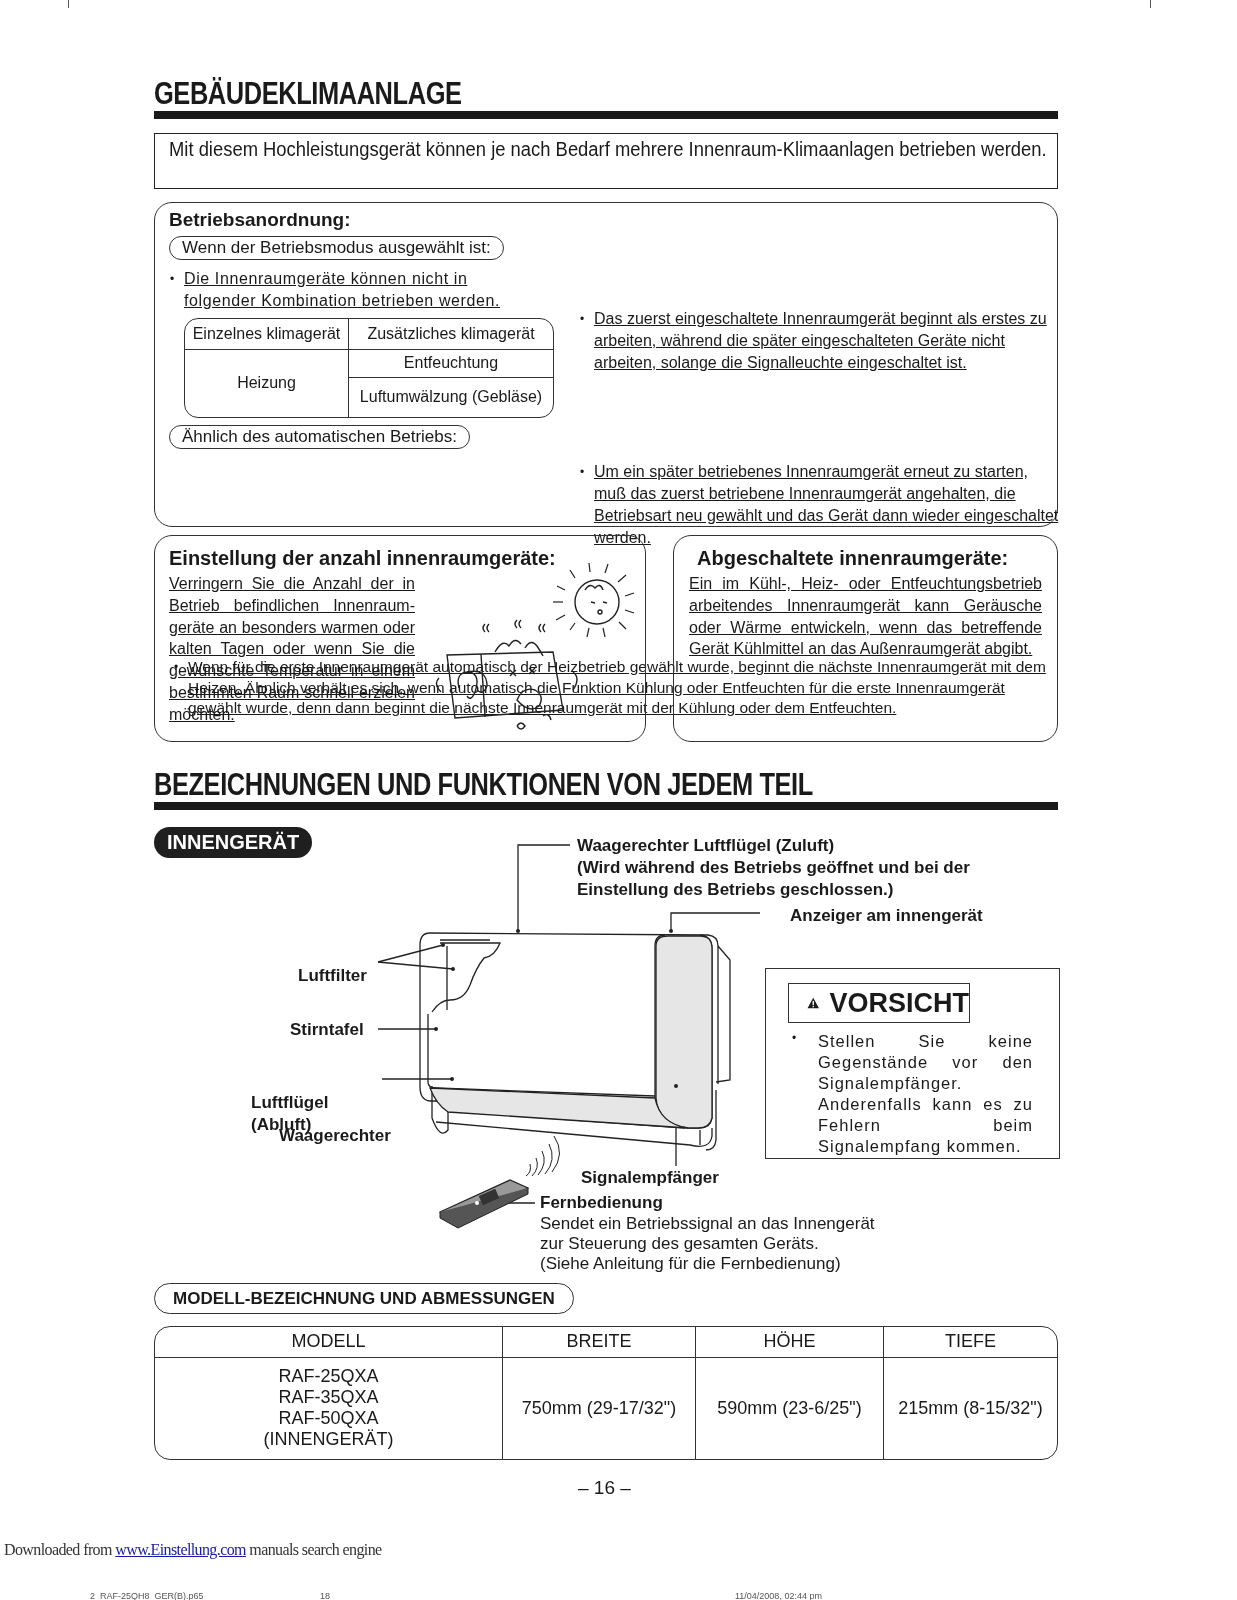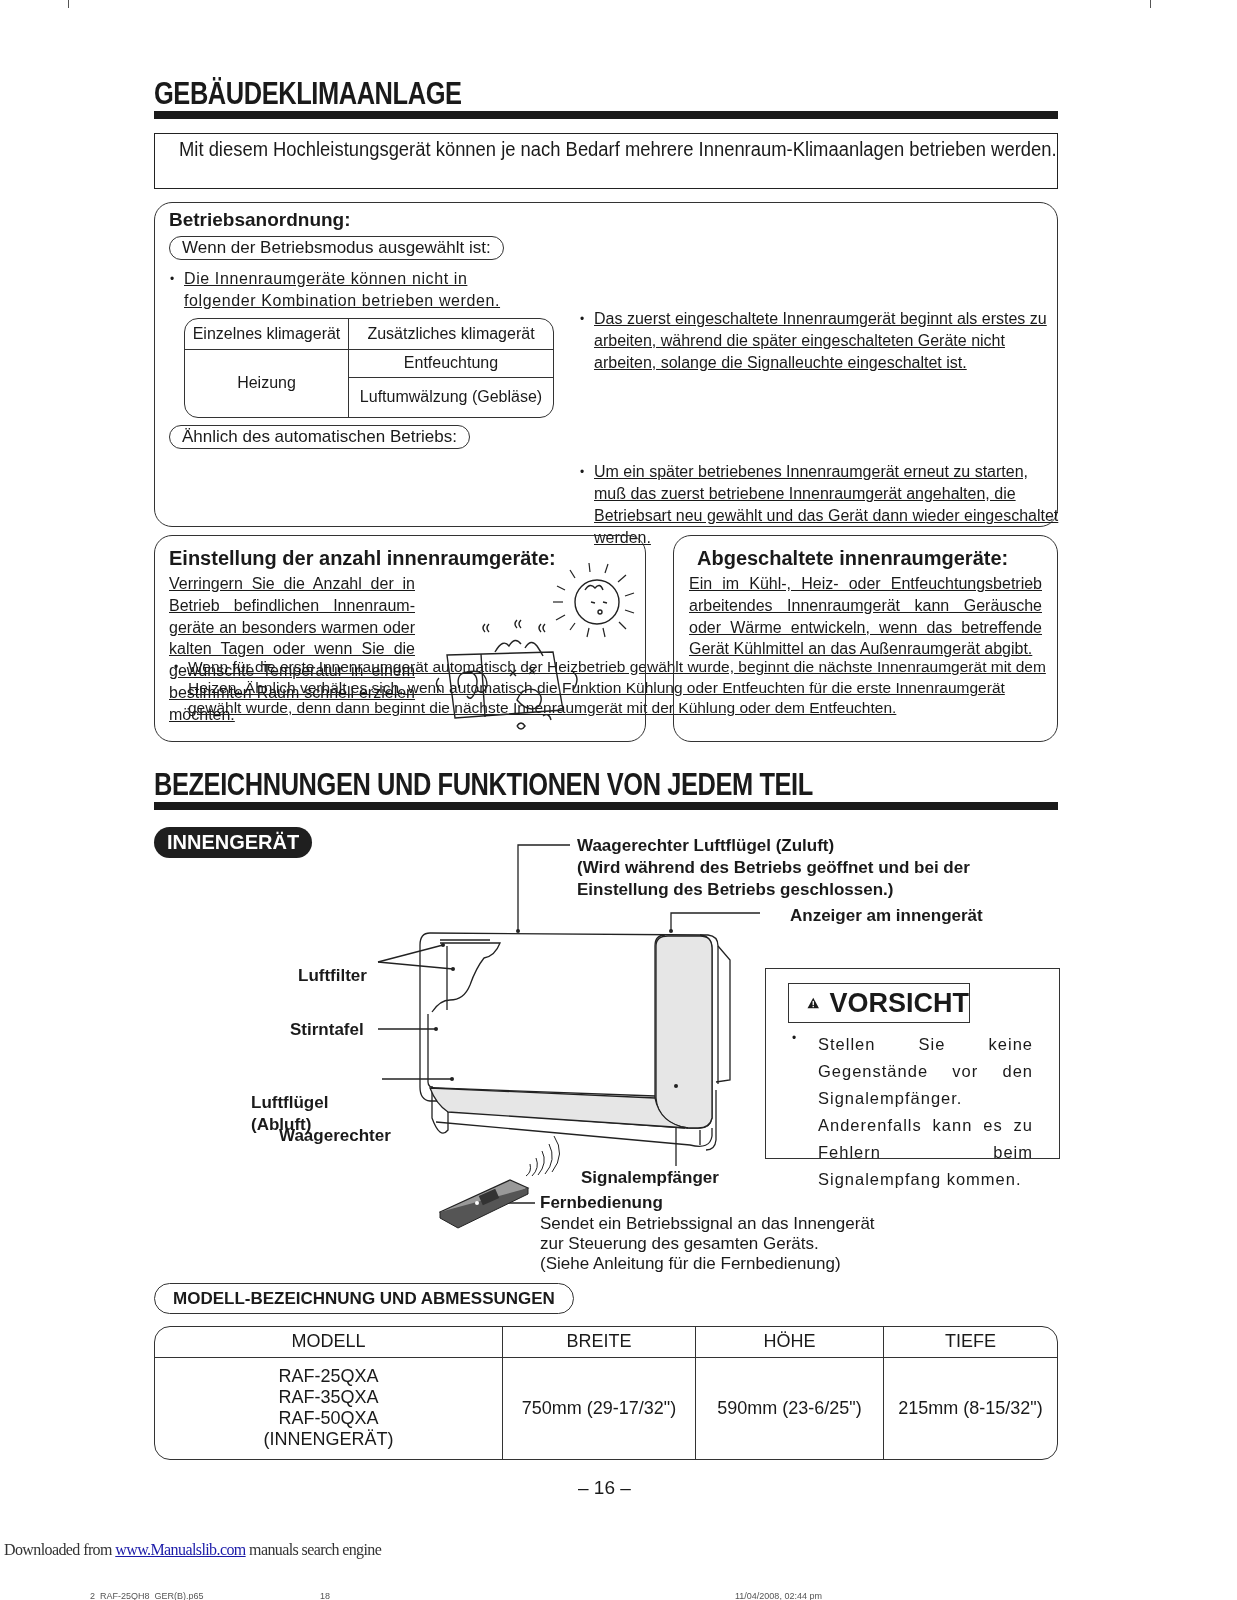--- a/index.html
+++ b/index.html
@@ -1,21 +1,21 @@
 <!DOCTYPE html>
 <html><head>
 <meta charset="utf-8">
 <style>
   html,body{margin:0;padding:0;background:#fff;}
   body{width:1237px;height:1600px;position:relative;overflow:hidden;font-family:"Liberation Sans",sans-serif;color:#1a1a1a;}
   .abs{position:absolute;}
   .cond{font-family:"Liberation Sans",sans-serif;transform-origin:left top;}
   .h1{font-weight:bold;font-size:31px;letter-spacing:-0.5px;transform:scaleX(0.82);white-space:nowrap;}
   .rule{background:#1a1a1a;height:8px;}
-  .introbox{border:1.5px solid #222;box-sizing:border-box;padding:3px 24px;font-size:20px;line-height:24px;}
+  .introbox{border:1.5px solid #222;box-sizing:border-box;padding:3px 14px;font-size:20px;line-height:24px;}
   .introbox span{display:inline-block;transform:scaleX(0.92);transform-origin:left top;width:970px;}
   .rbox{border:1.5px solid #333;border-radius:18px;box-sizing:border-box;}
   .pill{border:1.5px solid #333;border-radius:16px;box-sizing:border-box;font-size:17px;padding:1px 12px;white-space:nowrap;}
   .bold{font-weight:bold;}
   .txt{font-size:16px;line-height:22px;text-decoration:underline;}
   .bullet{position:relative;padding-left:16px;}
   .bullet:before{content:"\2022";position:absolute;left:2px;top:0;font-size:12px;}
   .combwrap{border:1.5px solid #333;border-radius:14px;overflow:hidden;box-sizing:border-box;}
   .combwrap table{width:100%;height:100%;border-collapse:collapse;}
   .combwrap td{text-align:center;border-color:#333;border-style:solid;border-width:0;padding:0;}
@@ -191,21 +191,21 @@
 <div class="abs warnbox" style="left:765px;top:968px;width:295px;height:191px;"></div>
 <div class="abs warnbox" style="left:788px;top:983px;width:182px;height:40px;display:flex;align-items:center;gap:10px;padding-left:18px;">
   <svg width="24" height="22" viewBox="0 0 24 22">
     <path d="M12 1 L23 21 L1 21 Z" fill="#1a1a1a"></path>
     <rect x="10.7" y="7" width="2.6" height="8" fill="#fff"></rect>
     <rect x="10.7" y="16.5" width="2.6" height="2.6" fill="#fff"></rect>
   </svg>
   <span style="font-weight:bold;font-size:27px;">VORSICHT</span>
 </div>
 <div class="abs" style="left:792px;top:1031px;font-size:12px;">•</div>
-<div class="abs" style="left:818px;top:1031px;width:215px;font-size:16.5px;line-height:27px;text-align:justify;letter-spacing:1px;">Stellen Sie keine Gegenstände vor den Signalempfänger. Anderenfalls kann es zu Fehlern beim Signalempfang kommen.</div>
+<div class="abs" style="left:818px;top:1031px;width:215px;font-size:16.5px;line-height:21px;text-align:justify;letter-spacing:1px;">Stellen Sie keine Gegenstände vor den Signalempfänger. Anderenfalls kann es zu Fehlern beim Signalempfang kommen.</div>
 
 <div class="abs pill" style="left:154px;top:1283px;height:31px;padding:5px 18px;font-weight:bold;font-size:17px;">MODELL-BEZEICHNUNG UND ABMESSUNGEN</div>
 
 <div class="abs dimwrap" style="left:154px;top:1326px;width:904px;height:134px;">
   <table>
     <tbody>
         <tr style="height:30px;">
       <td style="width:345px;border-right-width:1px;border-bottom-width:1px;">MODELL</td>
       <td style="width:190px;border-right-width:1px;border-bottom-width:1px;">BREITE</td>
       <td style="width:185px;border-right-width:1px;border-bottom-width:1px;">HÖHE</td>
@@ -222,17 +222,17 @@
       <td style="border-right-width:1px;">590mm (23-6/25")</td>
       <td>215mm (8-15/32")</td>
     </tr>
   </tbody>
     </table>
 </div>
 
 <div class="abs" style="left:578px;top:1477px;font-size:19px;">– 16 –</div>
 
 <div class="abs" style="left:4px;top:1541px;font-family:'Liberation Serif',serif;font-size:16px;color:#333;white-space:nowrap;letter-spacing:-0.6px;">
-  <span>Downloaded from </span><a href="#" style="color:#1a1aa8;text-decoration:underline;">www.Manualslib.com</a><span> manuals search engine</span>
+  <span>Downloaded from </span><a href="#" style="color:#1a1aa8;text-decoration:underline;">www.Einstellung.com</a><span> manuals search engine</span>
 </div>
 <div class="abs" style="left:90px;top:1591px;font-size:9px;color:#555;">2_RAF-25QH8_GER(B).p65</div>
 <div class="abs" style="left:320px;top:1591px;font-size:9px;color:#555;">18</div>
 <div class="abs" style="left:735px;top:1591px;font-size:9px;color:#555;">11/04/2008, 02:44 pm</div>
 
 </body></html>

